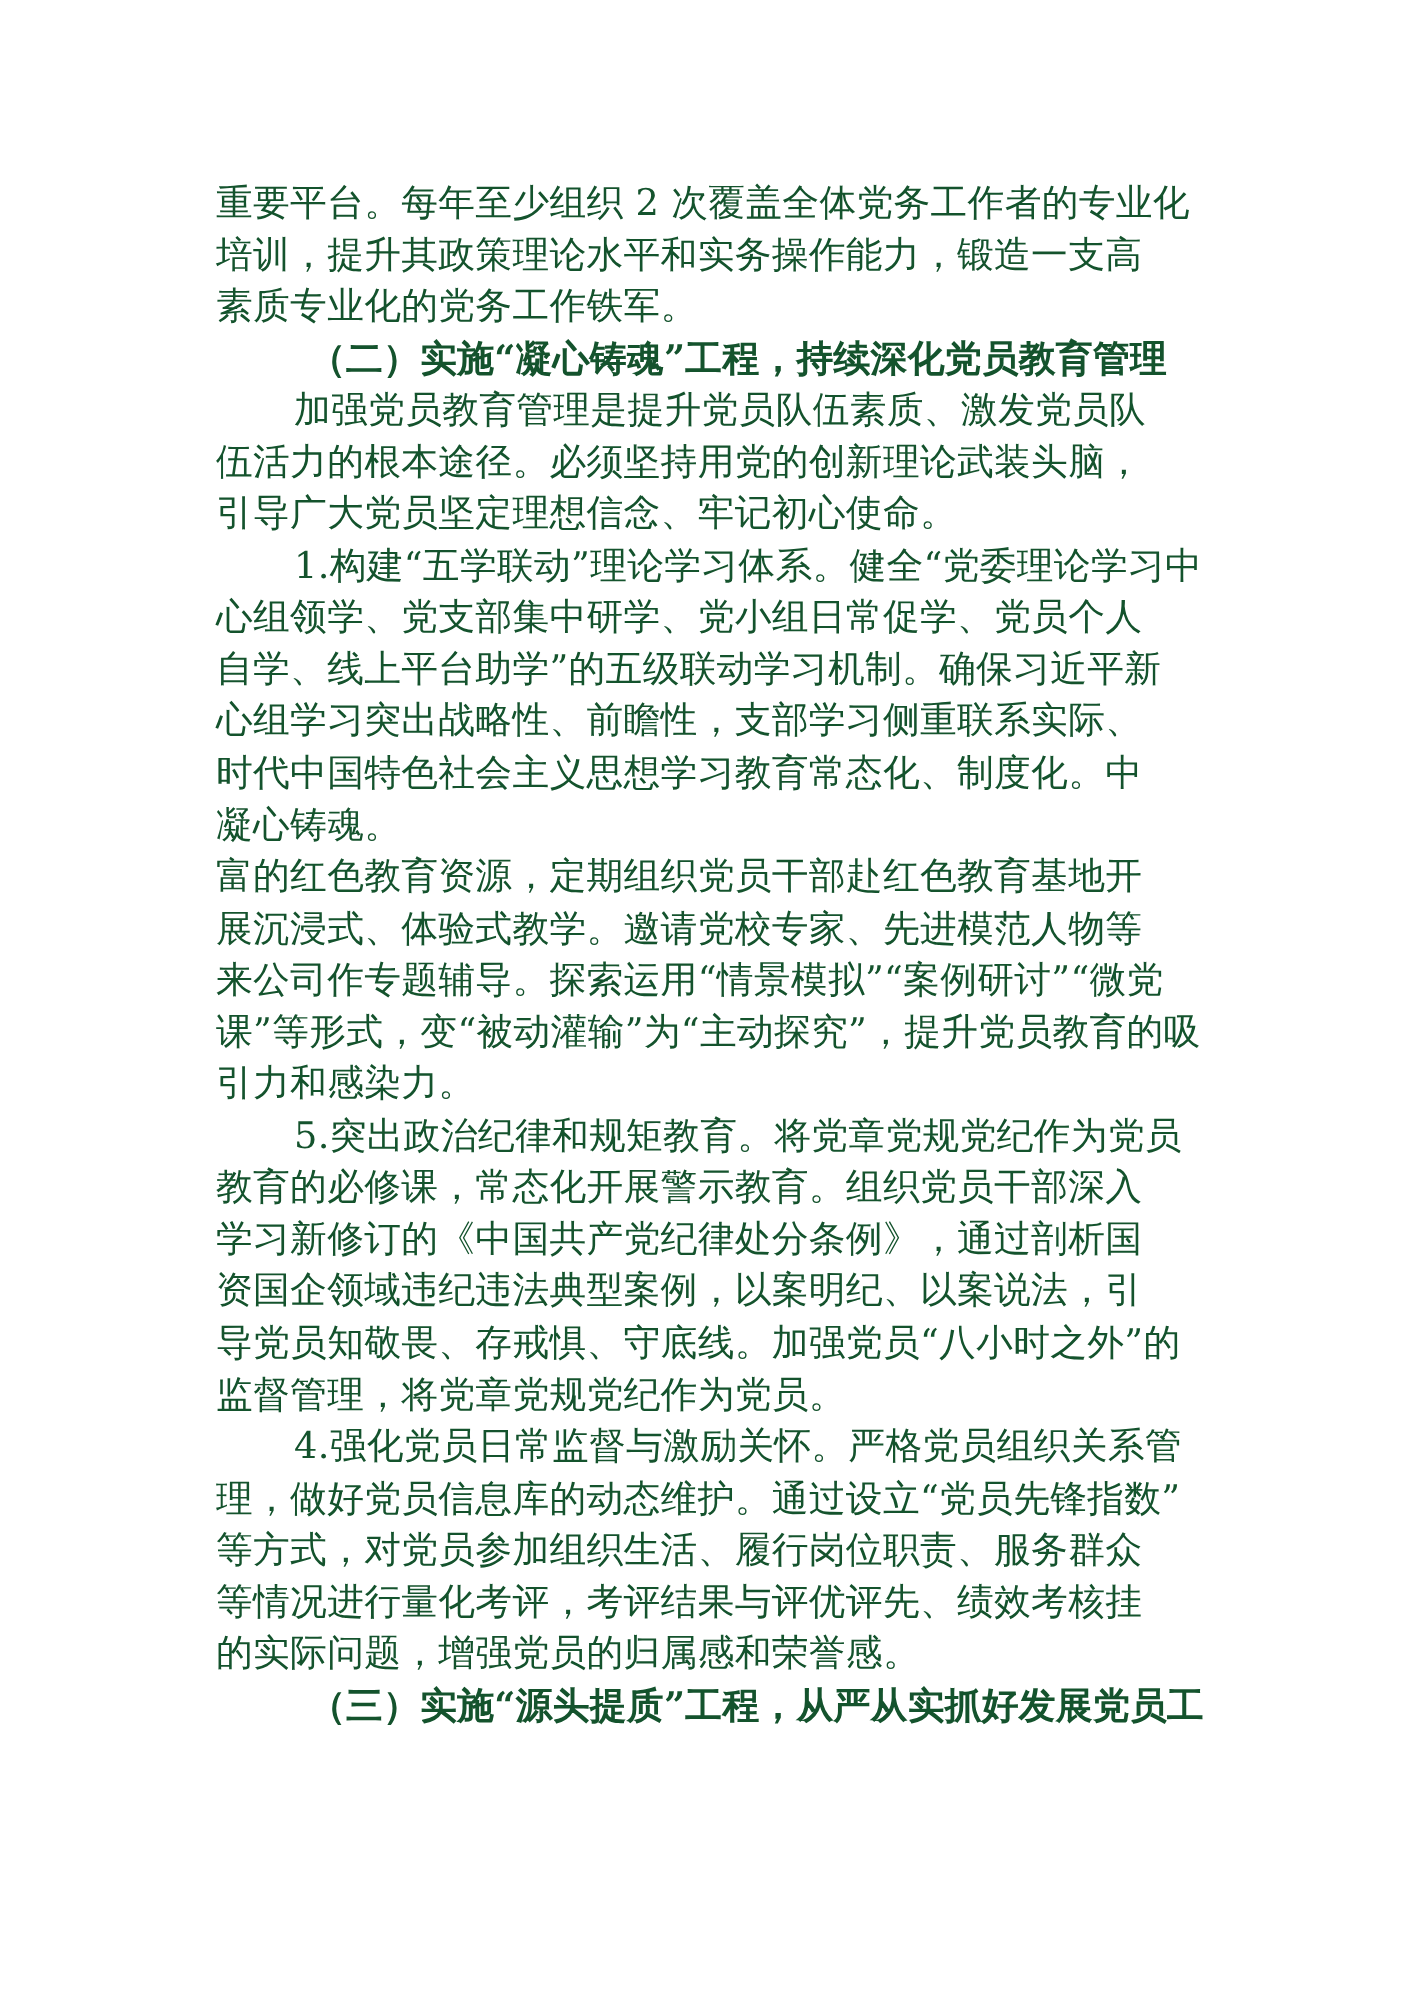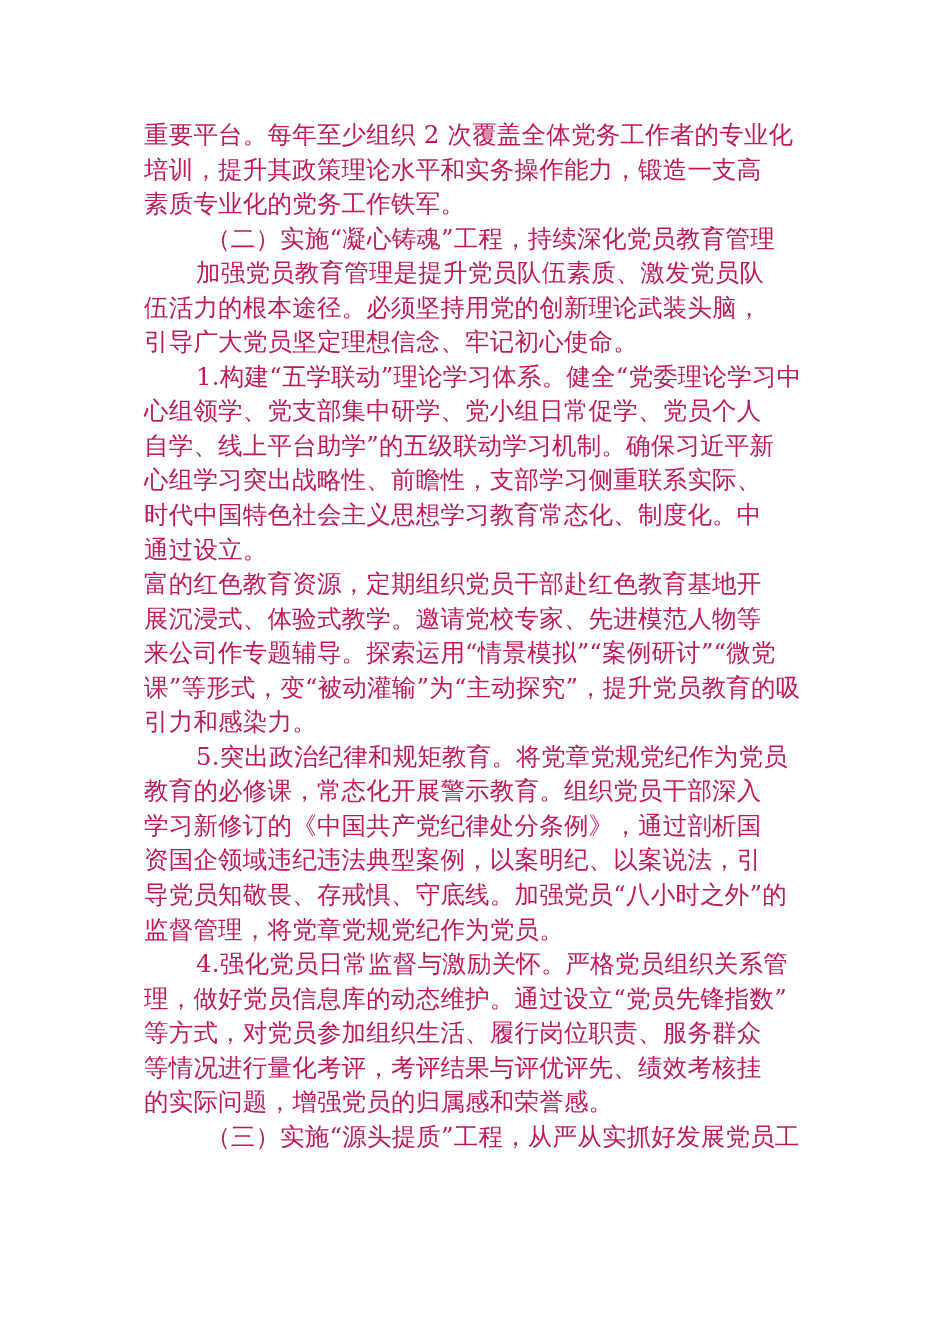--- a/index.html
+++ b/index.html
@@ -4,47 +4,47 @@
 <style>
   html, body { margin: 0; padding: 0; background: #ffffff; }
   body { width: 950px; height: 1344px; position: relative; overflow: hidden; }
   .page {
     position: absolute; left: 0; top: 0; width: 950px; height: 1344px;
     background: #ffffff;
   }
   .text-block {
     position: absolute; left: 144px; top: 118px; width: 664px;
     font-family: "DejaVu Serif", "Liberation Serif", serif;
-    font-size: 24.5px; color: #be185d;
+    font-size: 24.5px; color: #14532d;
   }
   .line {
     height: 34.55px; line-height: 34.55px; white-space: nowrap;
     letter-spacing: 0.2px;
   }
   .line.indent { padding-left: 52px; }
-  .line.heading-indent { padding-left: 62px; }
+  .line.heading-indent { padding-left: 62px; font-weight: bold; }
 </style>
 </head>
 <body>
 
 <div class="page">
   <div class="text-block">
     <div class="line">重要平台。每年至少组织 2 次覆盖全体党务工作者的专业化</div>
     <div class="line">培训，提升其政策理论水平和实务操作能力，锻造一支高</div>
     <div class="line">素质专业化的党务工作铁军。</div>
     <div class="line heading-indent">（二）实施“凝心铸魂”工程，持续深化党员教育管理</div>
     <div class="line indent">加强党员教育管理是提升党员队伍素质、激发党员队</div>
     <div class="line">伍活力的根本途径。必须坚持用党的创新理论武装头脑，</div>
     <div class="line">引导广大党员坚定理想信念、牢记初心使命。</div>
     <div class="line indent">1.构建“五学联动”理论学习体系。健全“党委理论学习中</div>
     <div class="line">心组领学、党支部集中研学、党小组日常促学、党员个人</div>
     <div class="line">自学、线上平台助学”的五级联动学习机制。确保习近平新</div>
     <div class="line">心组学习突出战略性、前瞻性，支部学习侧重联系实际、</div>
     <div class="line">时代中国特色社会主义思想学习教育常态化、制度化。中</div>
-    <div class="line">通过设立。</div>
+    <div class="line">凝心铸魂。</div>
     <div class="line">富的红色教育资源，定期组织党员干部赴红色教育基地开</div>
     <div class="line">展沉浸式、体验式教学。邀请党校专家、先进模范人物等</div>
     <div class="line">来公司作专题辅导。探索运用“情景模拟”“案例研讨”“微党</div>
     <div class="line">课”等形式，变“被动灌输”为“主动探究”，提升党员教育的吸</div>
     <div class="line">引力和感染力。</div>
     <div class="line indent">5.突出政治纪律和规矩教育。将党章党规党纪作为党员</div>
     <div class="line">教育的必修课，常态化开展警示教育。组织党员干部深入</div>
     <div class="line">学习新修订的《中国共产党纪律处分条例》，通过剖析国</div>
     <div class="line">资国企领域违纪违法典型案例，以案明纪、以案说法，引</div>
     <div class="line">导党员知敬畏、存戒惧、守底线。加强党员“八小时之外”的</div>

